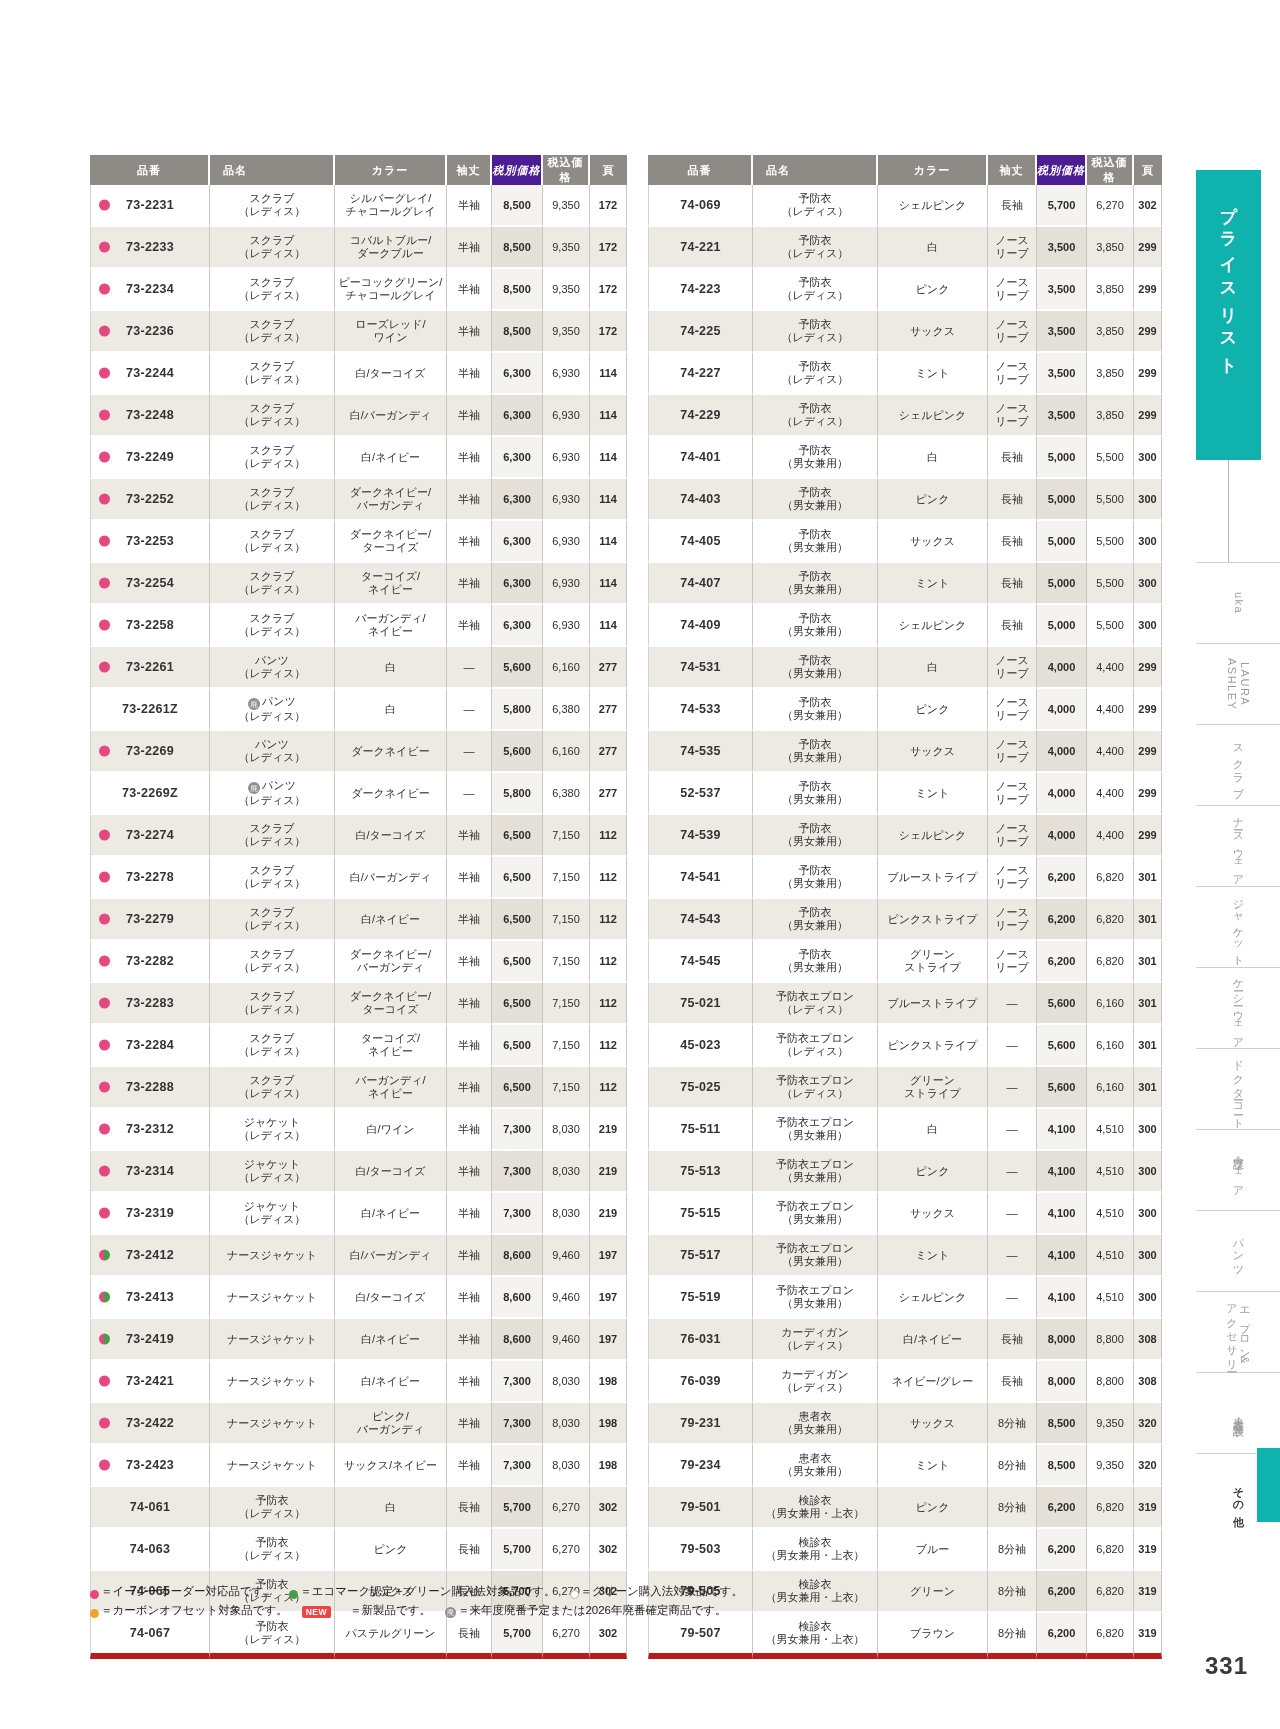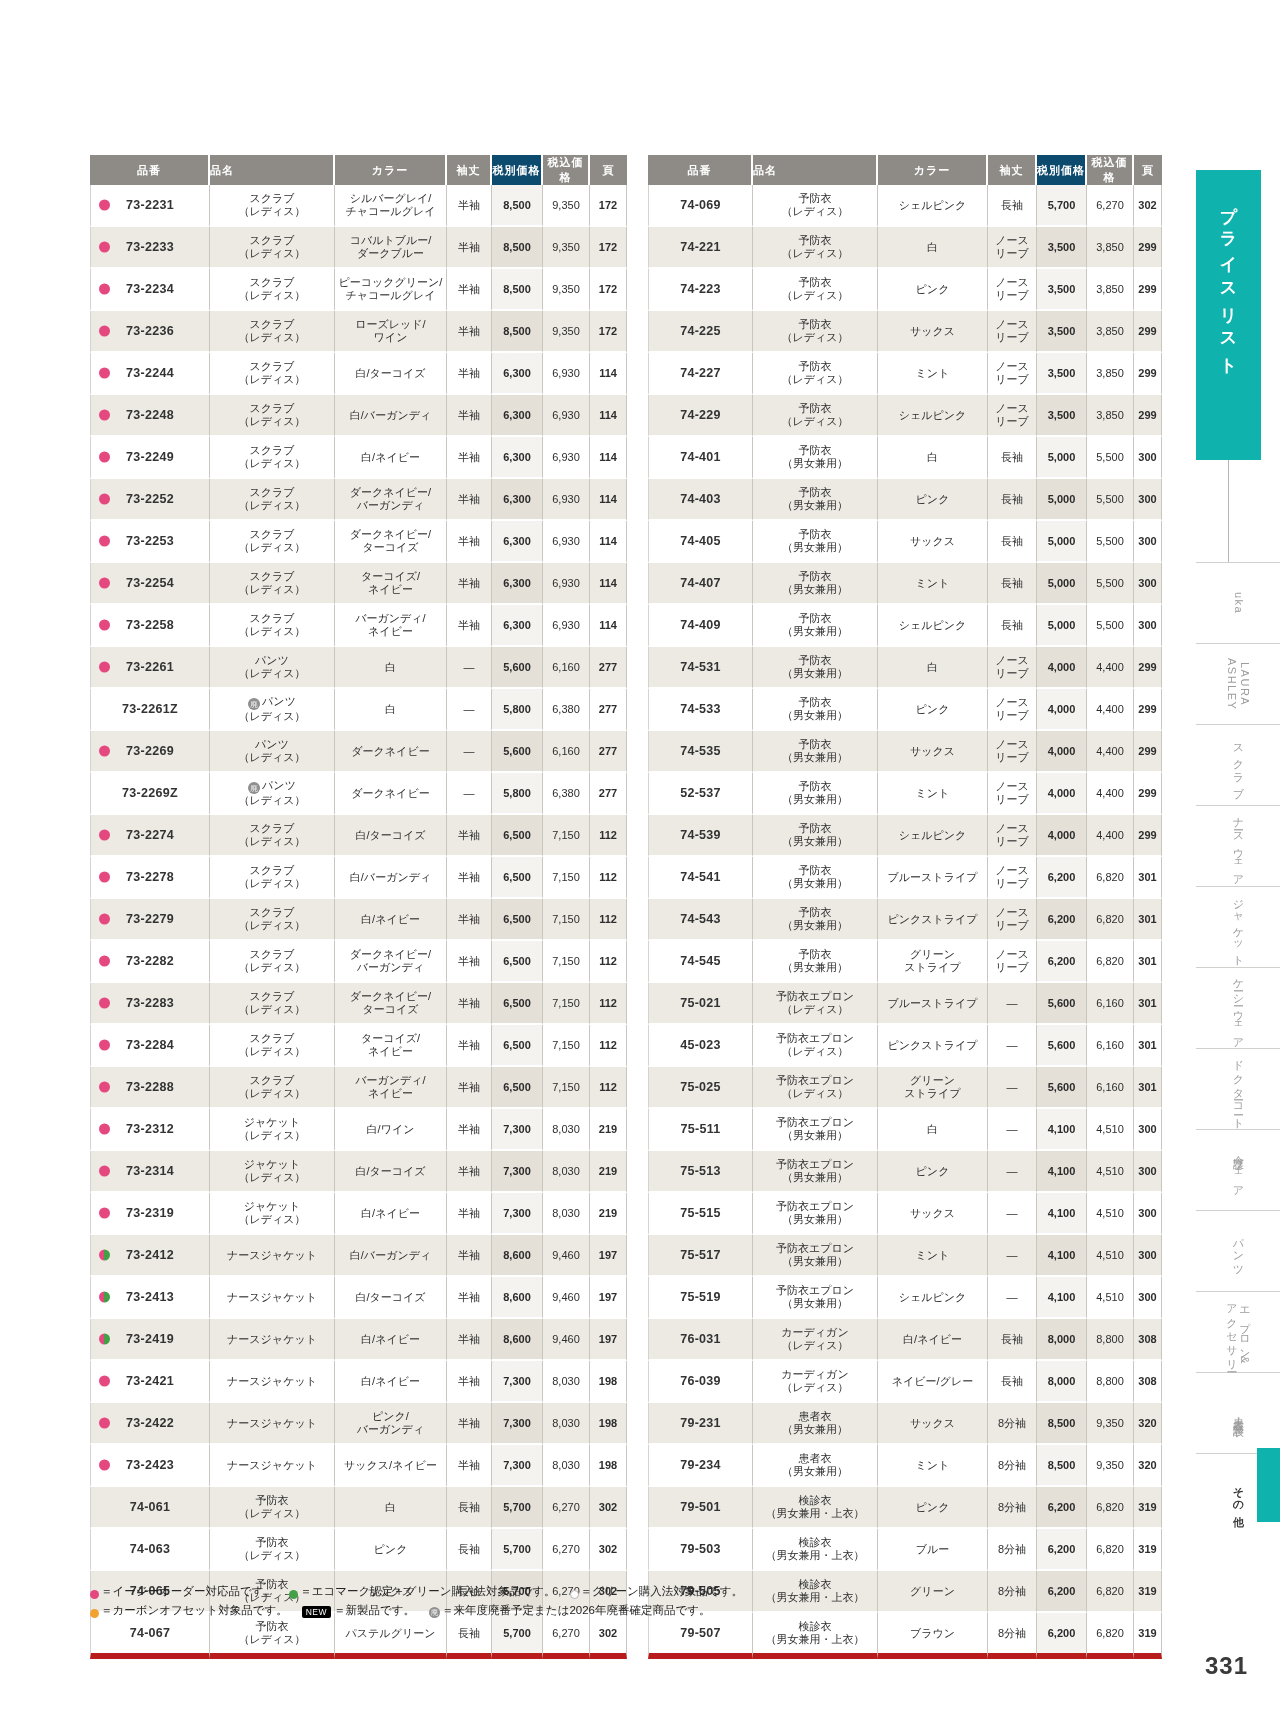--- a/index.html
+++ b/index.html
@@ -9,22 +9,22 @@
     -webkit-font-smoothing:antialiased;color:#2e2e2e;overflow:hidden;
   }
   
   .price-table{border-collapse:separate;border-spacing:0;table-layout:fixed;position:absolute;top:155px;}
   #left-table{left:90px;width:537px;}
   #right-table{left:648px;width:514px;}
   .price-table th{
     background:#8e8b87;color:#fff;font-size:11px;font-weight:bold;height:26px;
     text-align:center;letter-spacing:1px;border-right:2px solid #fff;padding:0;
   }
-  .price-table th.th-dark{background:#0c4a6e;}
-  .price-table th.c-name{text-align:left;}
+  .price-table th.th-dark{background:#4c1d95;font-style:italic;}
+  .price-table th.c-name{text-align:left;padding-left:13px;}
   .price-table th:last-child{border-right:none;}
   .price-table td{
     height:40px;padding:0;vertical-align:middle;font-size:11px;line-height:13px;
     border-right:1px solid #c9c6c0;border-bottom:2px solid #fff;text-align:center;
   }
   .price-table td:first-child{border-left:1px solid #d6d3ce;}
   .price-table tbody tr:nth-child(even) td{background-color:#edeae4;}
   .price-table tbody tr:nth-child(odd) td{background-color:#ffffff;}
   .price-table tbody tr:last-child td{border-bottom:6px solid #b91c1c;}
   .price-table td.cell-price{background-image:linear-gradient(rgba(140,120,90,0.09),rgba(140,120,90,0.09));}
@@ -59,21 +59,21 @@
   #active-marker{position:absolute;left:1257px;top:1448px;width:23px;height:74px;background:#10b2ad;}
   
   #legend{position:absolute;left:90px;top:1584px;font-size:11.5px;color:#222;}
   .legend-line{display:flex;align-items:center;margin-bottom:4px;}
   .legend-item{margin-right:14px;display:inline-flex;align-items:flex-end;}
   .ldot{width:9px;height:9px;border-radius:50%;display:inline-block;margin-right:2px;}
   .ldot-pink{background:#e4487f;}
   .ldot-green{background:#43a047;}
   .ldot-outline{background:#fff;border:1px solid #b5b5b5;box-sizing:border-box;}
   .ldot-orange{background:#f0a32e;}
-  .lnew{background:#000000;color:#fff;font-size:8.5px;font-weight:normal;padding:1px 4px;border-radius:2px;margin-right:3px;letter-spacing:.5px;}
+  .lnew{background:#ef4444;color:#fff;font-size:8.5px;font-weight:bold;padding:1px 4px;border-radius:2px;margin-right:19px;letter-spacing:.5px;}
   .ldisc{
     display:inline-flex;align-items:center;justify-content:center;width:11px;height:11px;border-radius:50%;
     background:#8f8f8f;color:#fff;font-size:7px;line-height:1;margin-right:2px;
   }
   #page-number{position:absolute;left:1205px;top:1652px;font-size:24px;font-weight:600;color:#3a3a3a;letter-spacing:1px;}
 </style>
 </head>
 <body>
 
 <table class="price-table" id="left-table">

